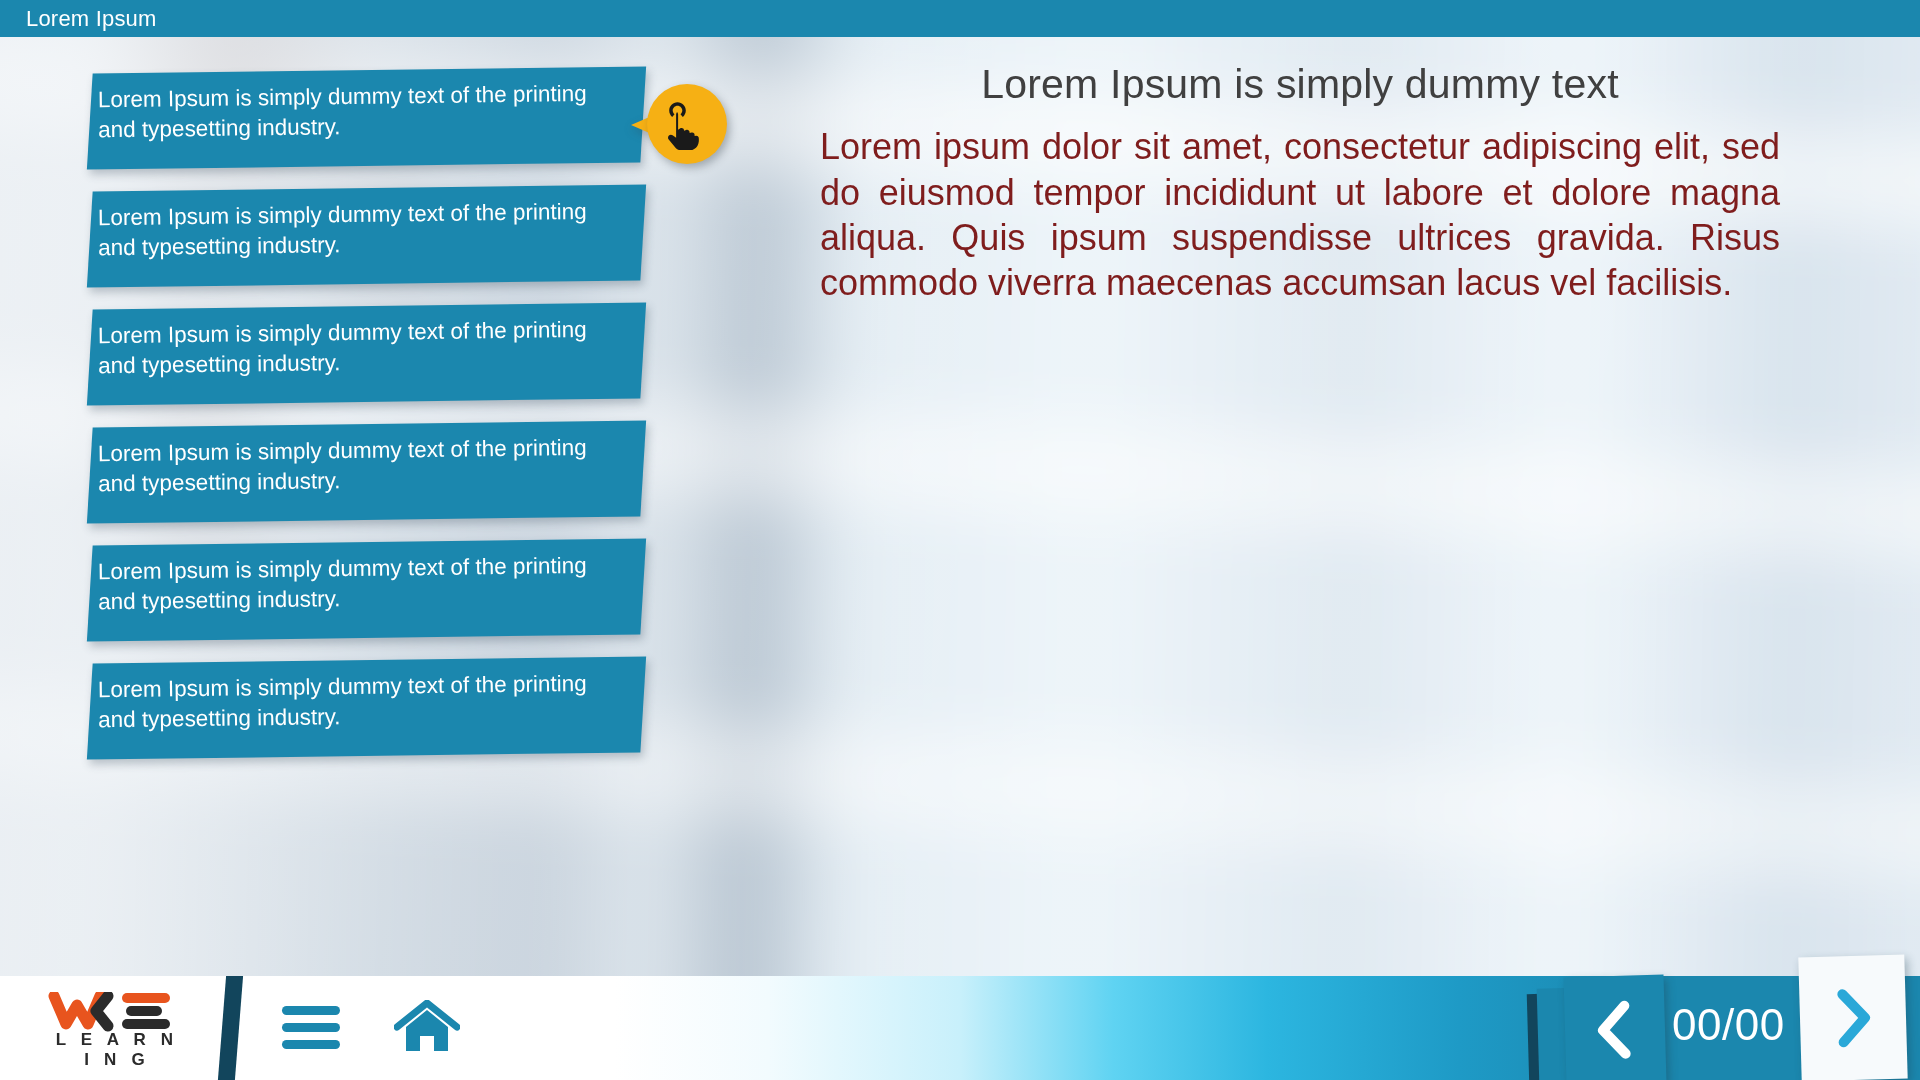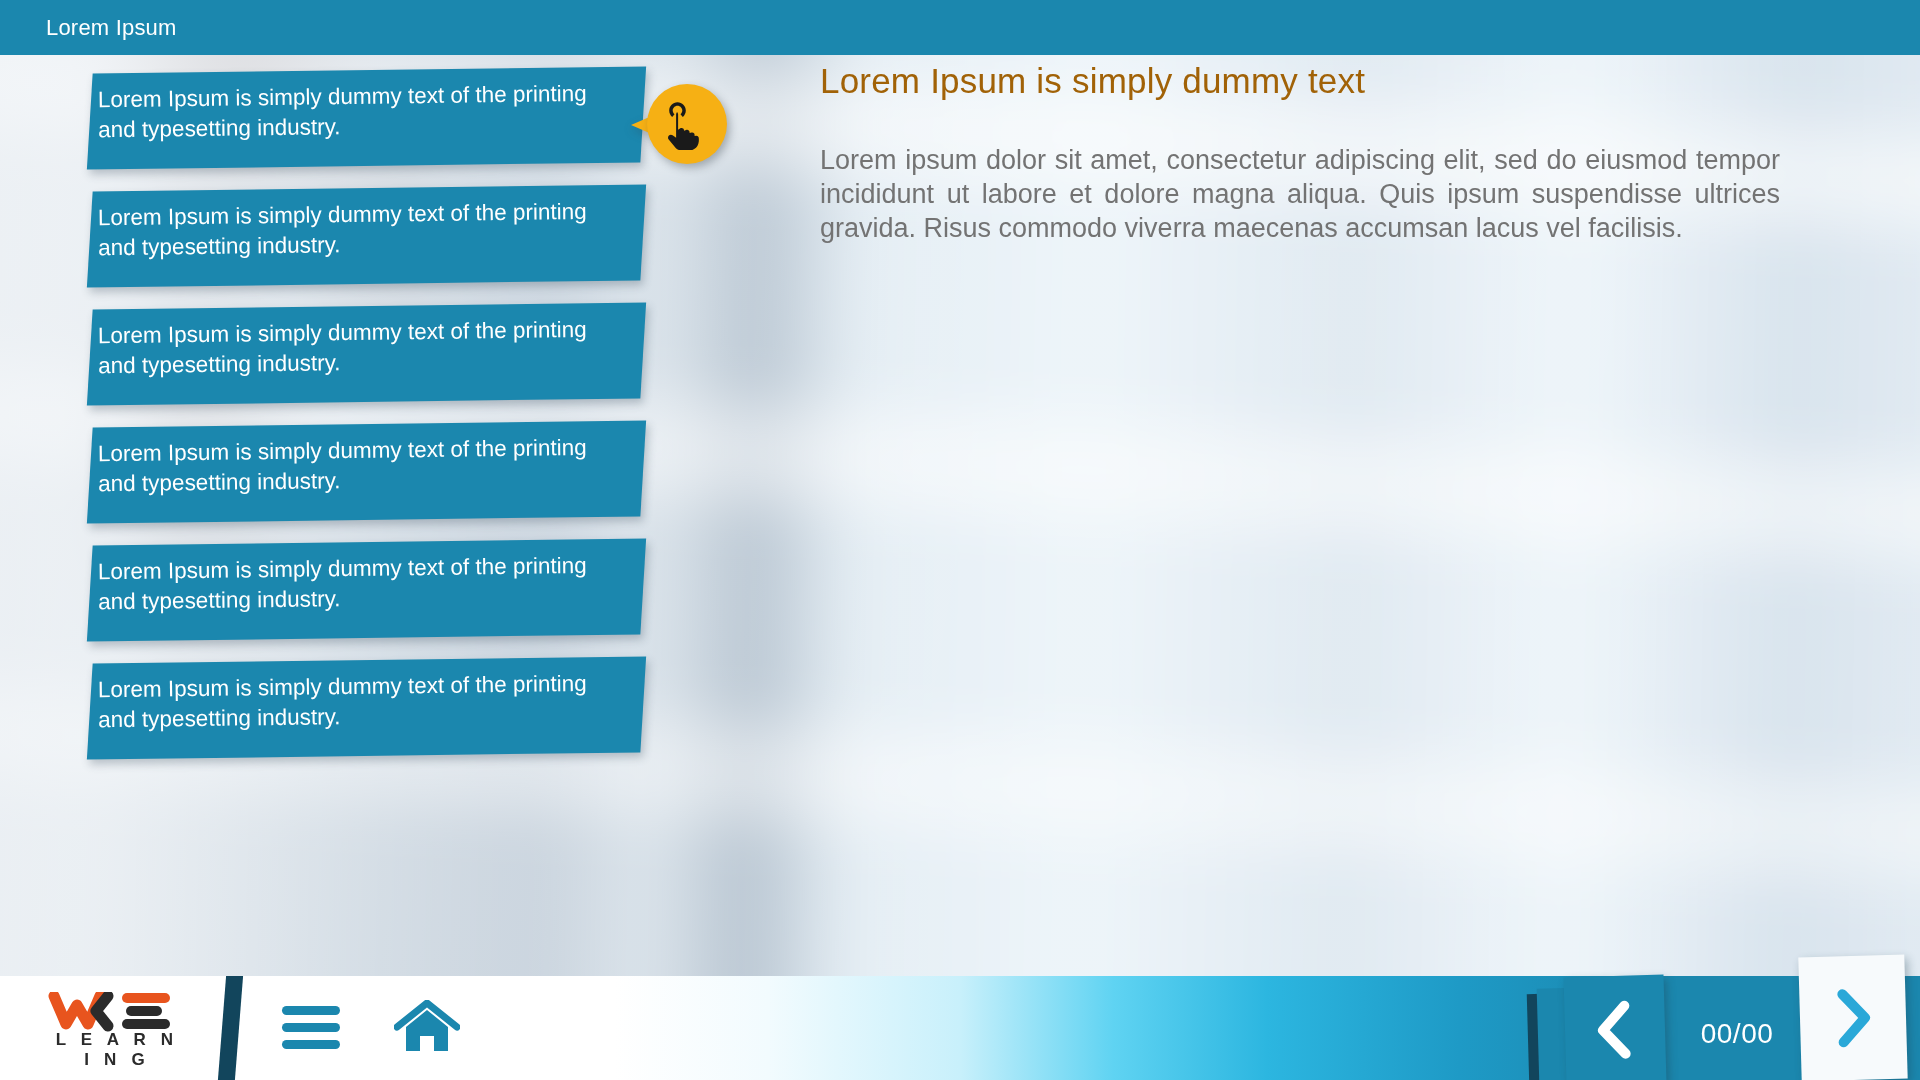--- a/index.html
+++ b/index.html
@@ -41,23 +41,23 @@
     filter: blur(26px);
     transform: scale(1.06);
   }
   #bg-veil {
     position:absolute; inset:0;
     background:linear-gradient(100deg, rgba(243,246,249,.72) 0%, rgba(240,245,249,.35) 26%, rgba(255,255,255,.10) 48%, rgba(255,255,255,.05) 100%);
   }
 
   
   #header {
-    position:absolute; left:0; top:0; width:1920px; height:55px;
+    position:absolute; left:0; top:0; width:1920px; height:37px;
     background:#1b87ae; z-index:30;
-    display:flex; align-items:center;padding-left:20px;
+    display:flex; align-items:center;
   }
   #header-title {
     color:#ffffff; font-size:22px; letter-spacing:.2px;
     margin-left:26px; line-height:1;
   }
 
   
   #choice-list {
     position:absolute; left:0; top:60px; width:660px; z-index:20;padding-left:20px;
   }
@@ -94,25 +94,25 @@
     border-right:30px solid #f6b014;
     filter:drop-shadow(0 4px 4px rgba(50,60,70,.25));
   }
   #tap-hand { position:absolute; left:32px; top:16px; }
 
   
   #content {
     position:absolute; left:820px; top:60px; width:960px; z-index:20;
   }
   #content-title {
-    color:#a16207; font-size:35px; font-weight:400;
-    text-align:left; line-height:1.18; letter-spacing:.2px;
+    color:#404040; font-size:41px; font-weight:400;
+    text-align:center; line-height:1.18; letter-spacing:.2px;
   }
   #content-body {
-    margin-top:42px; color:#737373; font-size:27px; line-height:1.26;
+    margin-top:16px; color:#7f1d1d; font-size:36px; line-height:1.26;
     text-align:justify; text-justify:inter-word;
   }
 
   
   #footer {
     position:absolute; left:0; bottom:0; width:1920px; height:104px; z-index:28;
   }
   #footer-grad {
     position:absolute; left:0; bottom:0; width:1920px; height:104px;
     background:linear-gradient(90deg,
@@ -141,21 +141,21 @@
   #prev-shim {
     position:absolute; left:1538px; bottom:-4px; width:46px; height:96px;
     background:#1b87ae; transform:rotate(-1.6deg); z-index:1;
   }
   #prev-dark {
     position:absolute; left:1528px; bottom:-4px; width:14px; height:90px;
     background:#12455c; transform:rotate(-1.6deg); z-index:0;
   }
   #page-counter {
     position:absolute; left:1672px; bottom:30px; width:130px;
-    color:#ffffff; font-size:28px; letter-spacing:.5px; z-index:3;text-align:center;
+    color:#ffffff; font-size:44px; letter-spacing:.5px; z-index:3;
   }
   #next-btn {
     position:absolute; left:1800px; bottom:0px; width:106px; height:124px;
     background:#f7fafc; transform:rotate(-1.6deg);
     box-shadow:3px 4px 10px rgba(30,60,75,.33); cursor:pointer; z-index:4;
   }
   .chev { position:absolute; left:50%; top:50%; transform:translate(-50%,-50%); }
 </style>
 </head>
 <body>

